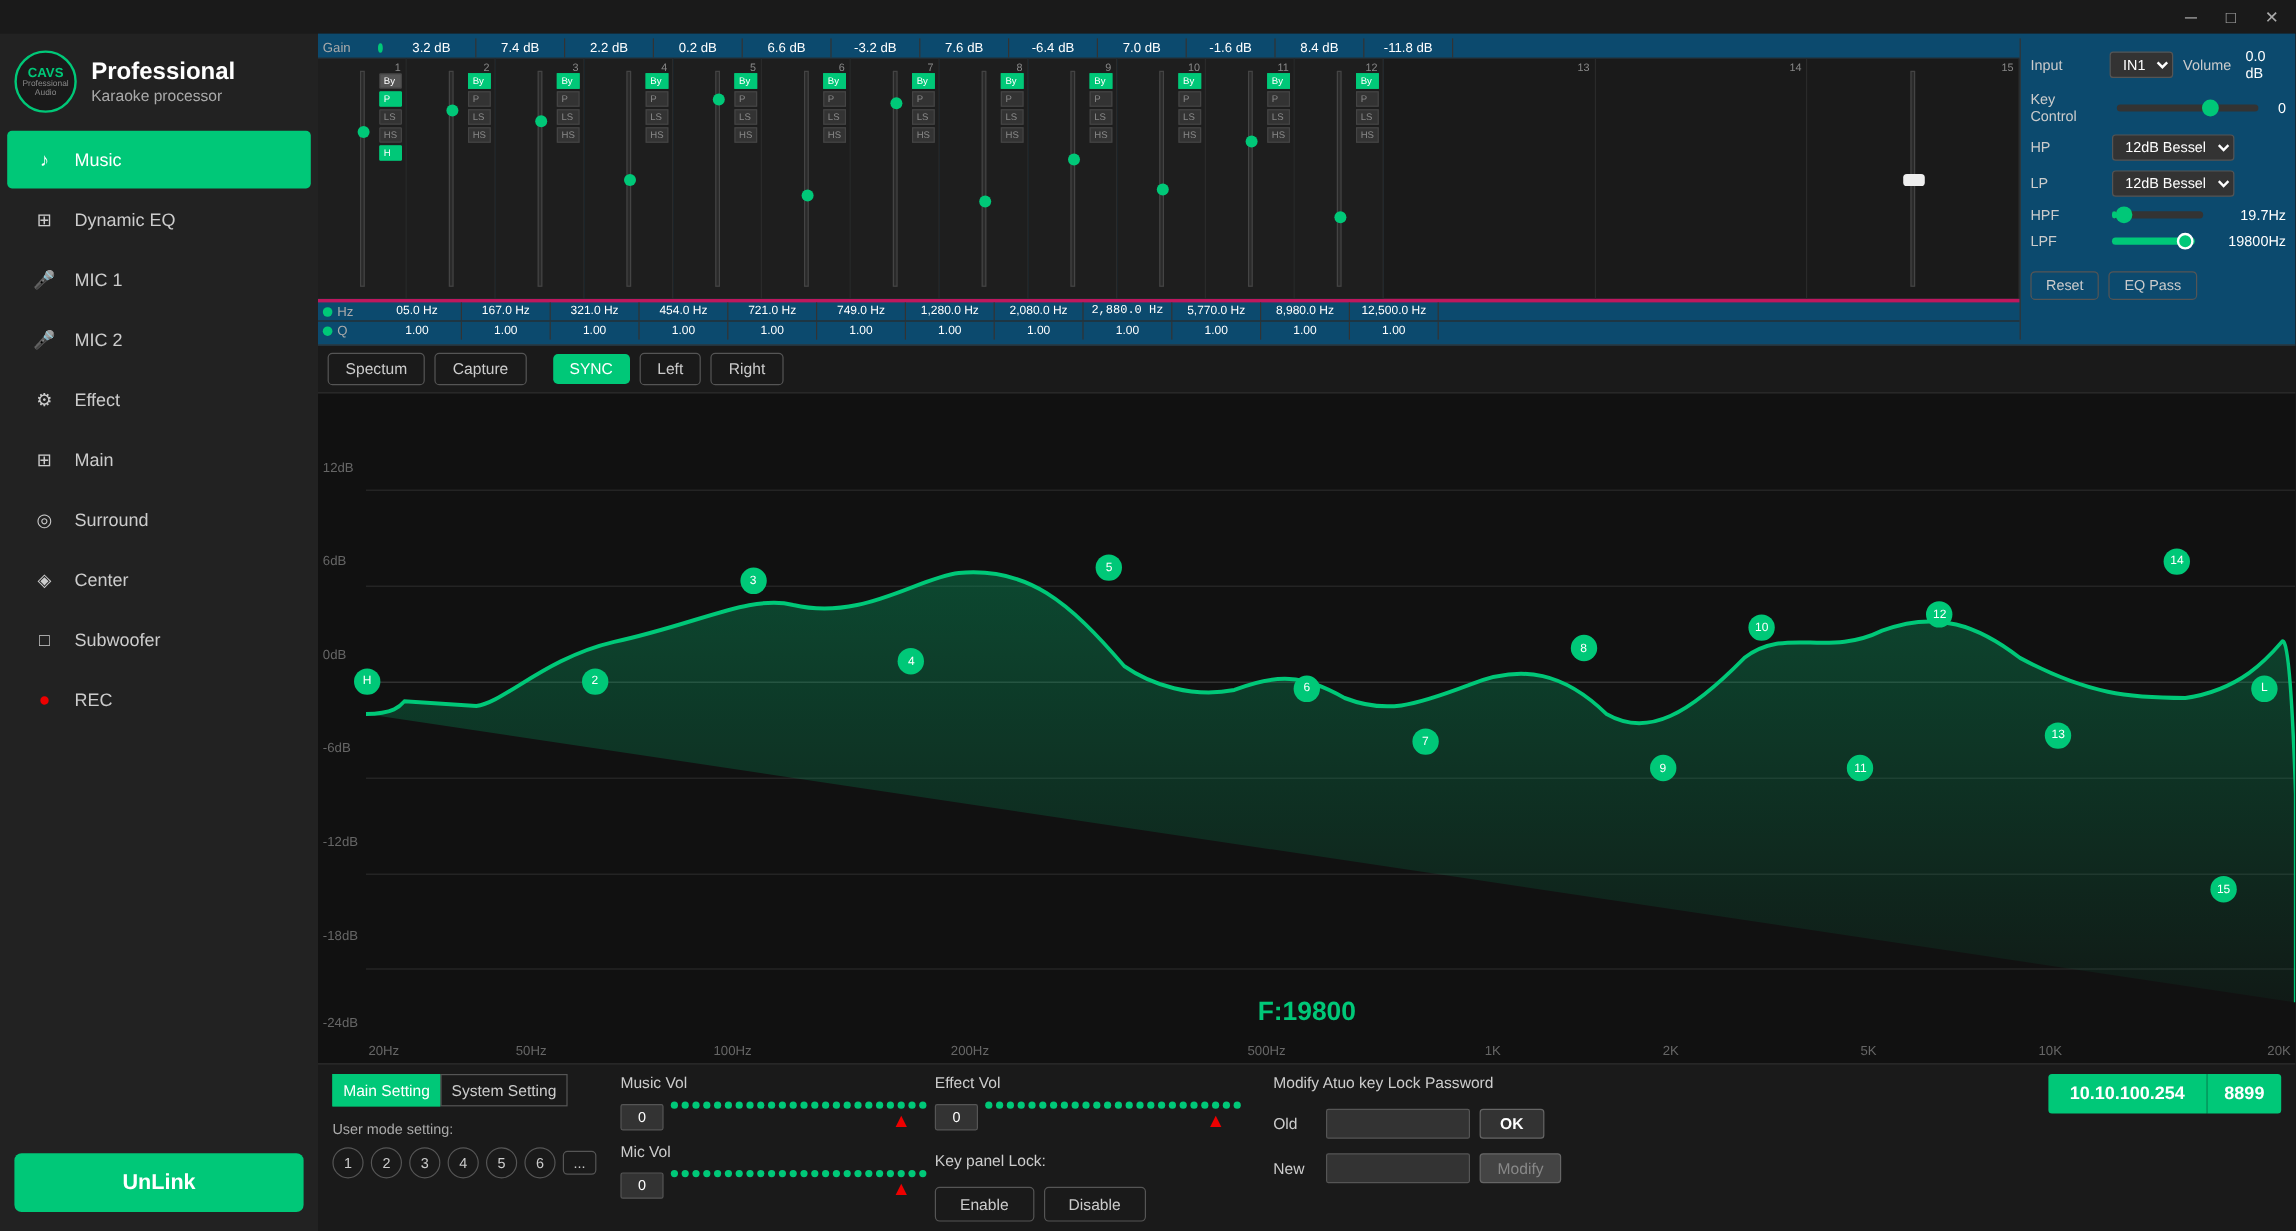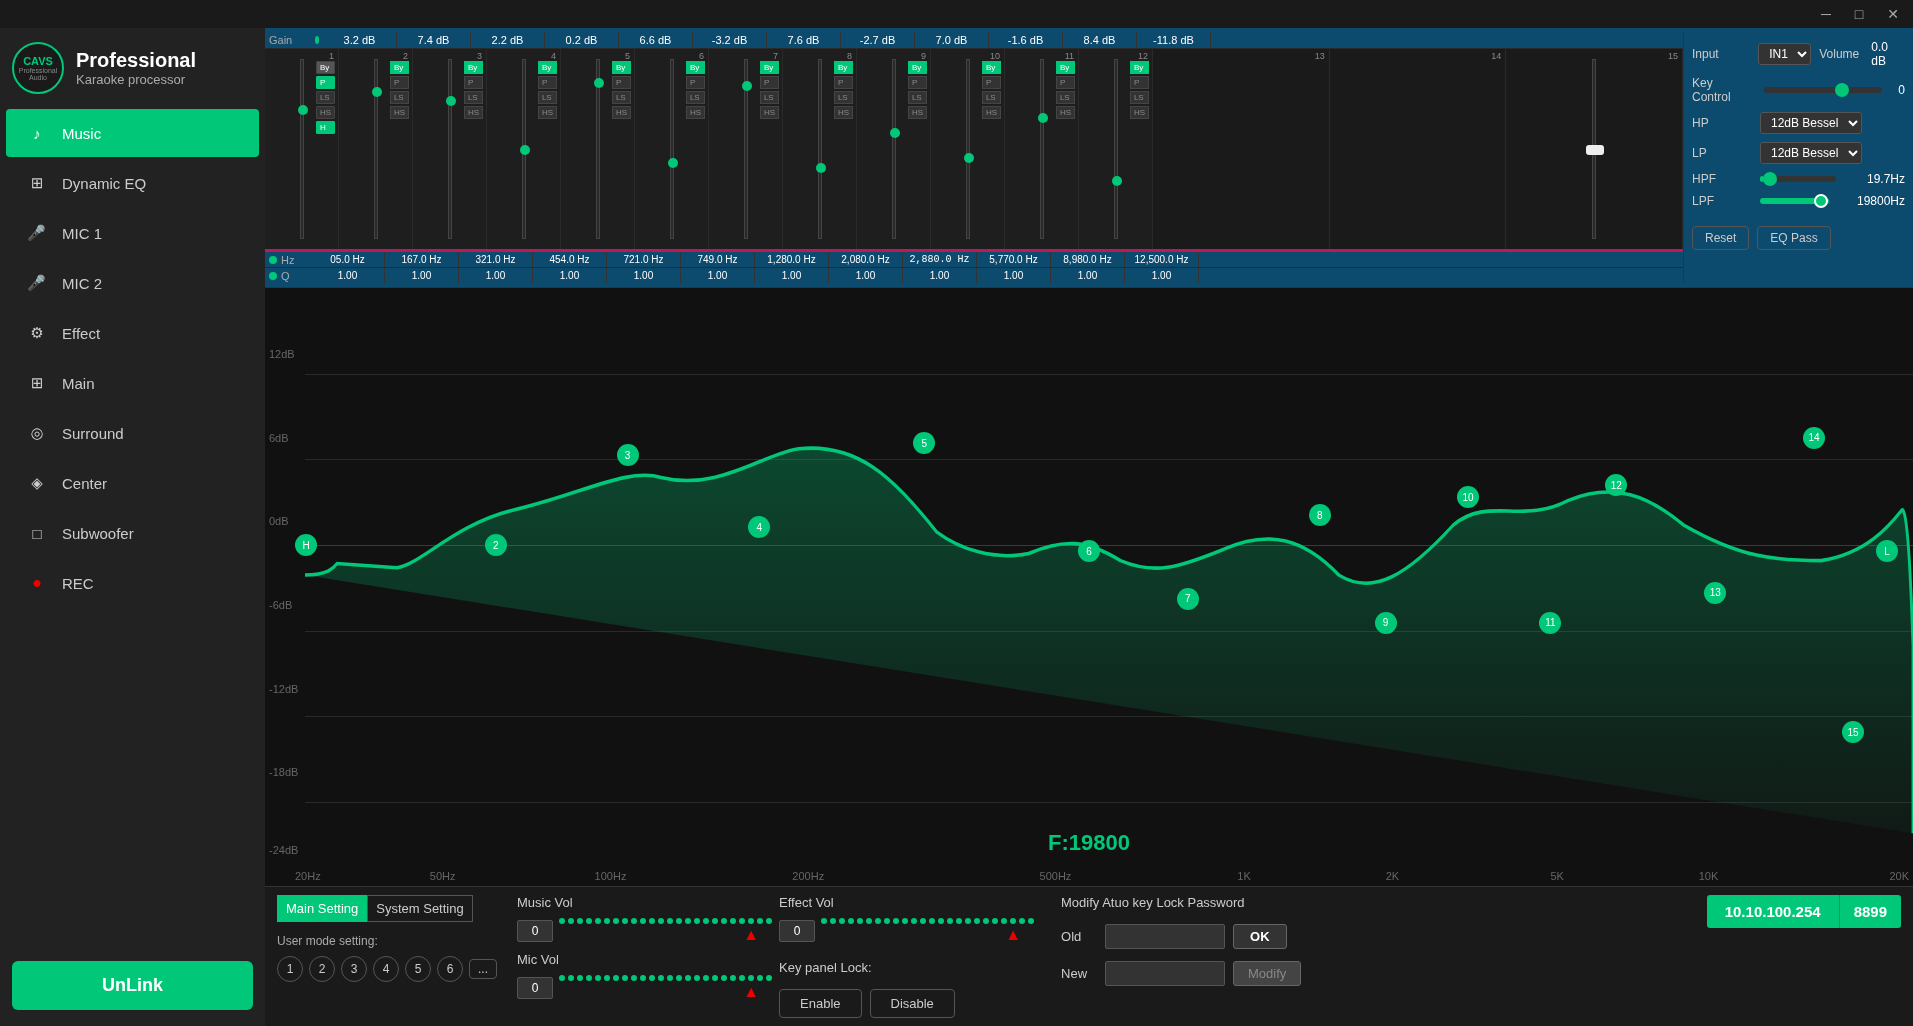--- a/index.html
+++ b/index.html
@@ -444,21 +444,21 @@
         <div style="width:46px;font-size:11px;color:#aaa;padding:0 4px;">Gain</div>
         <div style="width:4px;height:8px;background:#00c878;border-radius:50%;margin:2px 4px;"></div>
         <div style="display:flex;flex:1;">
           <div style="width:74px;text-align:center;font-size:11px;color:#fff;border-right:1px solid #333;padding:2px 0;">3.2 dB</div>
           <div style="width:74px;text-align:center;font-size:11px;color:#fff;border-right:1px solid #333;padding:2px 0;">7.4 dB</div>
           <div style="width:74px;text-align:center;font-size:11px;color:#fff;border-right:1px solid #333;padding:2px 0;">2.2 dB</div>
           <div style="width:74px;text-align:center;font-size:11px;color:#fff;border-right:1px solid #333;padding:2px 0;">0.2 dB</div>
           <div style="width:74px;text-align:center;font-size:11px;color:#fff;border-right:1px solid #333;padding:2px 0;">6.6 dB</div>
           <div style="width:74px;text-align:center;font-size:11px;color:#fff;border-right:1px solid #333;padding:2px 0;">-3.2 dB</div>
           <div style="width:74px;text-align:center;font-size:11px;color:#fff;border-right:1px solid #333;padding:2px 0;">7.6 dB</div>
-          <div style="width:74px;text-align:center;font-size:11px;color:#fff;border-right:1px solid #333;padding:2px 0;">-2.7 dB</div>
+          <div style="width:74px;text-align:center;font-size:11px;color:#fff;border-right:1px solid #333;padding:2px 0;">-6.4 dB</div>
           <div style="width:74px;text-align:center;font-size:11px;color:#fff;border-right:1px solid #333;padding:2px 0;">7.0 dB</div>
           <div style="width:74px;text-align:center;font-size:11px;color:#fff;border-right:1px solid #333;padding:2px 0;">-1.6 dB</div>
           <div style="width:74px;text-align:center;font-size:11px;color:#fff;border-right:1px solid #333;padding:2px 0;">8.4 dB</div>
           <div style="width:74px;text-align:center;font-size:11px;color:#fff;border-right:1px solid #333;padding:2px 0;">-11.8 dB</div>
           <div style="flex:1;text-align:center;font-size:11px;color:#666;padding:2px 0;"></div>
         </div>
       </div>
 
       <div style="display:flex;">
 
@@ -724,39 +724,46 @@
         <span style="font-size:12px;color:#fff;margin-left:6px;min-width:62px;text-align:right;">19800Hz</span>
       </div>
 
       <div style="display:flex;gap:8px;margin-top:6px;">
         <button class="btn-right-panel">Reset</button>
         <button class="btn-right-panel">EQ Pass</button>
       </div>
     </div>
   </div>
 
+  <div class="buttons-row" style="padding:6px 8px;border-bottom:1px solid #333;">
+    <button class="btn-outline">Spectum</button>
+    <button class="btn-outline">Capture</button>
+    <button class="btn-green" style="margin-left:14px;">SYNC</button>
+    <button class="btn-outline">Left</button>
+    <button class="btn-outline">Right</button>
+  </div>
 
   <div class="eq-graph" style="position:relative;flex:1;min-height:260px;background:#111;overflow:hidden;">
 
     <div style="position:absolute;left:40px;right:0;top:calc(14.3%);height:1px;background:#2a2a2a;"></div>
     <div style="position:absolute;left:40px;right:0;top:calc(28.6%);height:1px;background:#2a2a2a;"></div>
     <div style="position:absolute;left:40px;right:0;top:calc(43%);height:1px;background:#3a3a3a;"></div>
     <div style="position:absolute;left:40px;right:0;top:calc(57.3%);height:1px;background:#2a2a2a;"></div>
     <div style="position:absolute;left:40px;right:0;top:calc(71.6%);height:1px;background:#2a2a2a;"></div>
     <div style="position:absolute;left:40px;right:0;top:calc(85.9%);height:1px;background:#2a2a2a;"></div>
 
     <div style="position:absolute;left:4px;top:calc(10%);font-size:11px;color:#666;">12dB</div>
     <div style="position:absolute;left:4px;top:calc(24%);font-size:11px;color:#666;">6dB</div>
     <div style="position:absolute;left:4px;top:calc(38%);font-size:11px;color:#666;">0dB</div>
     <div style="position:absolute;left:4px;top:calc(52%);font-size:11px;color:#666;">-6dB</div>
     <div style="position:absolute;left:4px;top:calc(66%);font-size:11px;color:#666;">-12dB</div>
     <div style="position:absolute;left:4px;top:calc(80%);font-size:11px;color:#666;">-18dB</div>
     <div style="position:absolute;left:4px;top:calc(93%);font-size:11px;color:#666;">-24dB</div>
 
-    <div style="position:absolute;bottom:4px;left:30px;font-size:11px;color:#666;">20Hz</div>
+    <div style="position:absolute;bottom:4px;left:42px;font-size:11px;color:#666;">20Hz</div>
     <div style="position:absolute;bottom:4px;left:10%;font-size:11px;color:#666;">50Hz</div>
     <div style="position:absolute;bottom:4px;left:20%;font-size:11px;color:#666;">100Hz</div>
     <div style="position:absolute;bottom:4px;left:32%;font-size:11px;color:#666;">200Hz</div>
     <div style="position:absolute;bottom:4px;left:47%;font-size:11px;color:#666;">500Hz</div>
     <div style="position:absolute;bottom:4px;left:59%;font-size:11px;color:#666;">1K</div>
     <div style="position:absolute;bottom:4px;left:68%;font-size:11px;color:#666;">2K</div>
     <div style="position:absolute;bottom:4px;left:78%;font-size:11px;color:#666;">5K</div>
     <div style="position:absolute;bottom:4px;left:87%;font-size:11px;color:#666;">10K</div>
     <div style="position:absolute;bottom:4px;right:4px;font-size:11px;color:#666;">20K</div>
 

